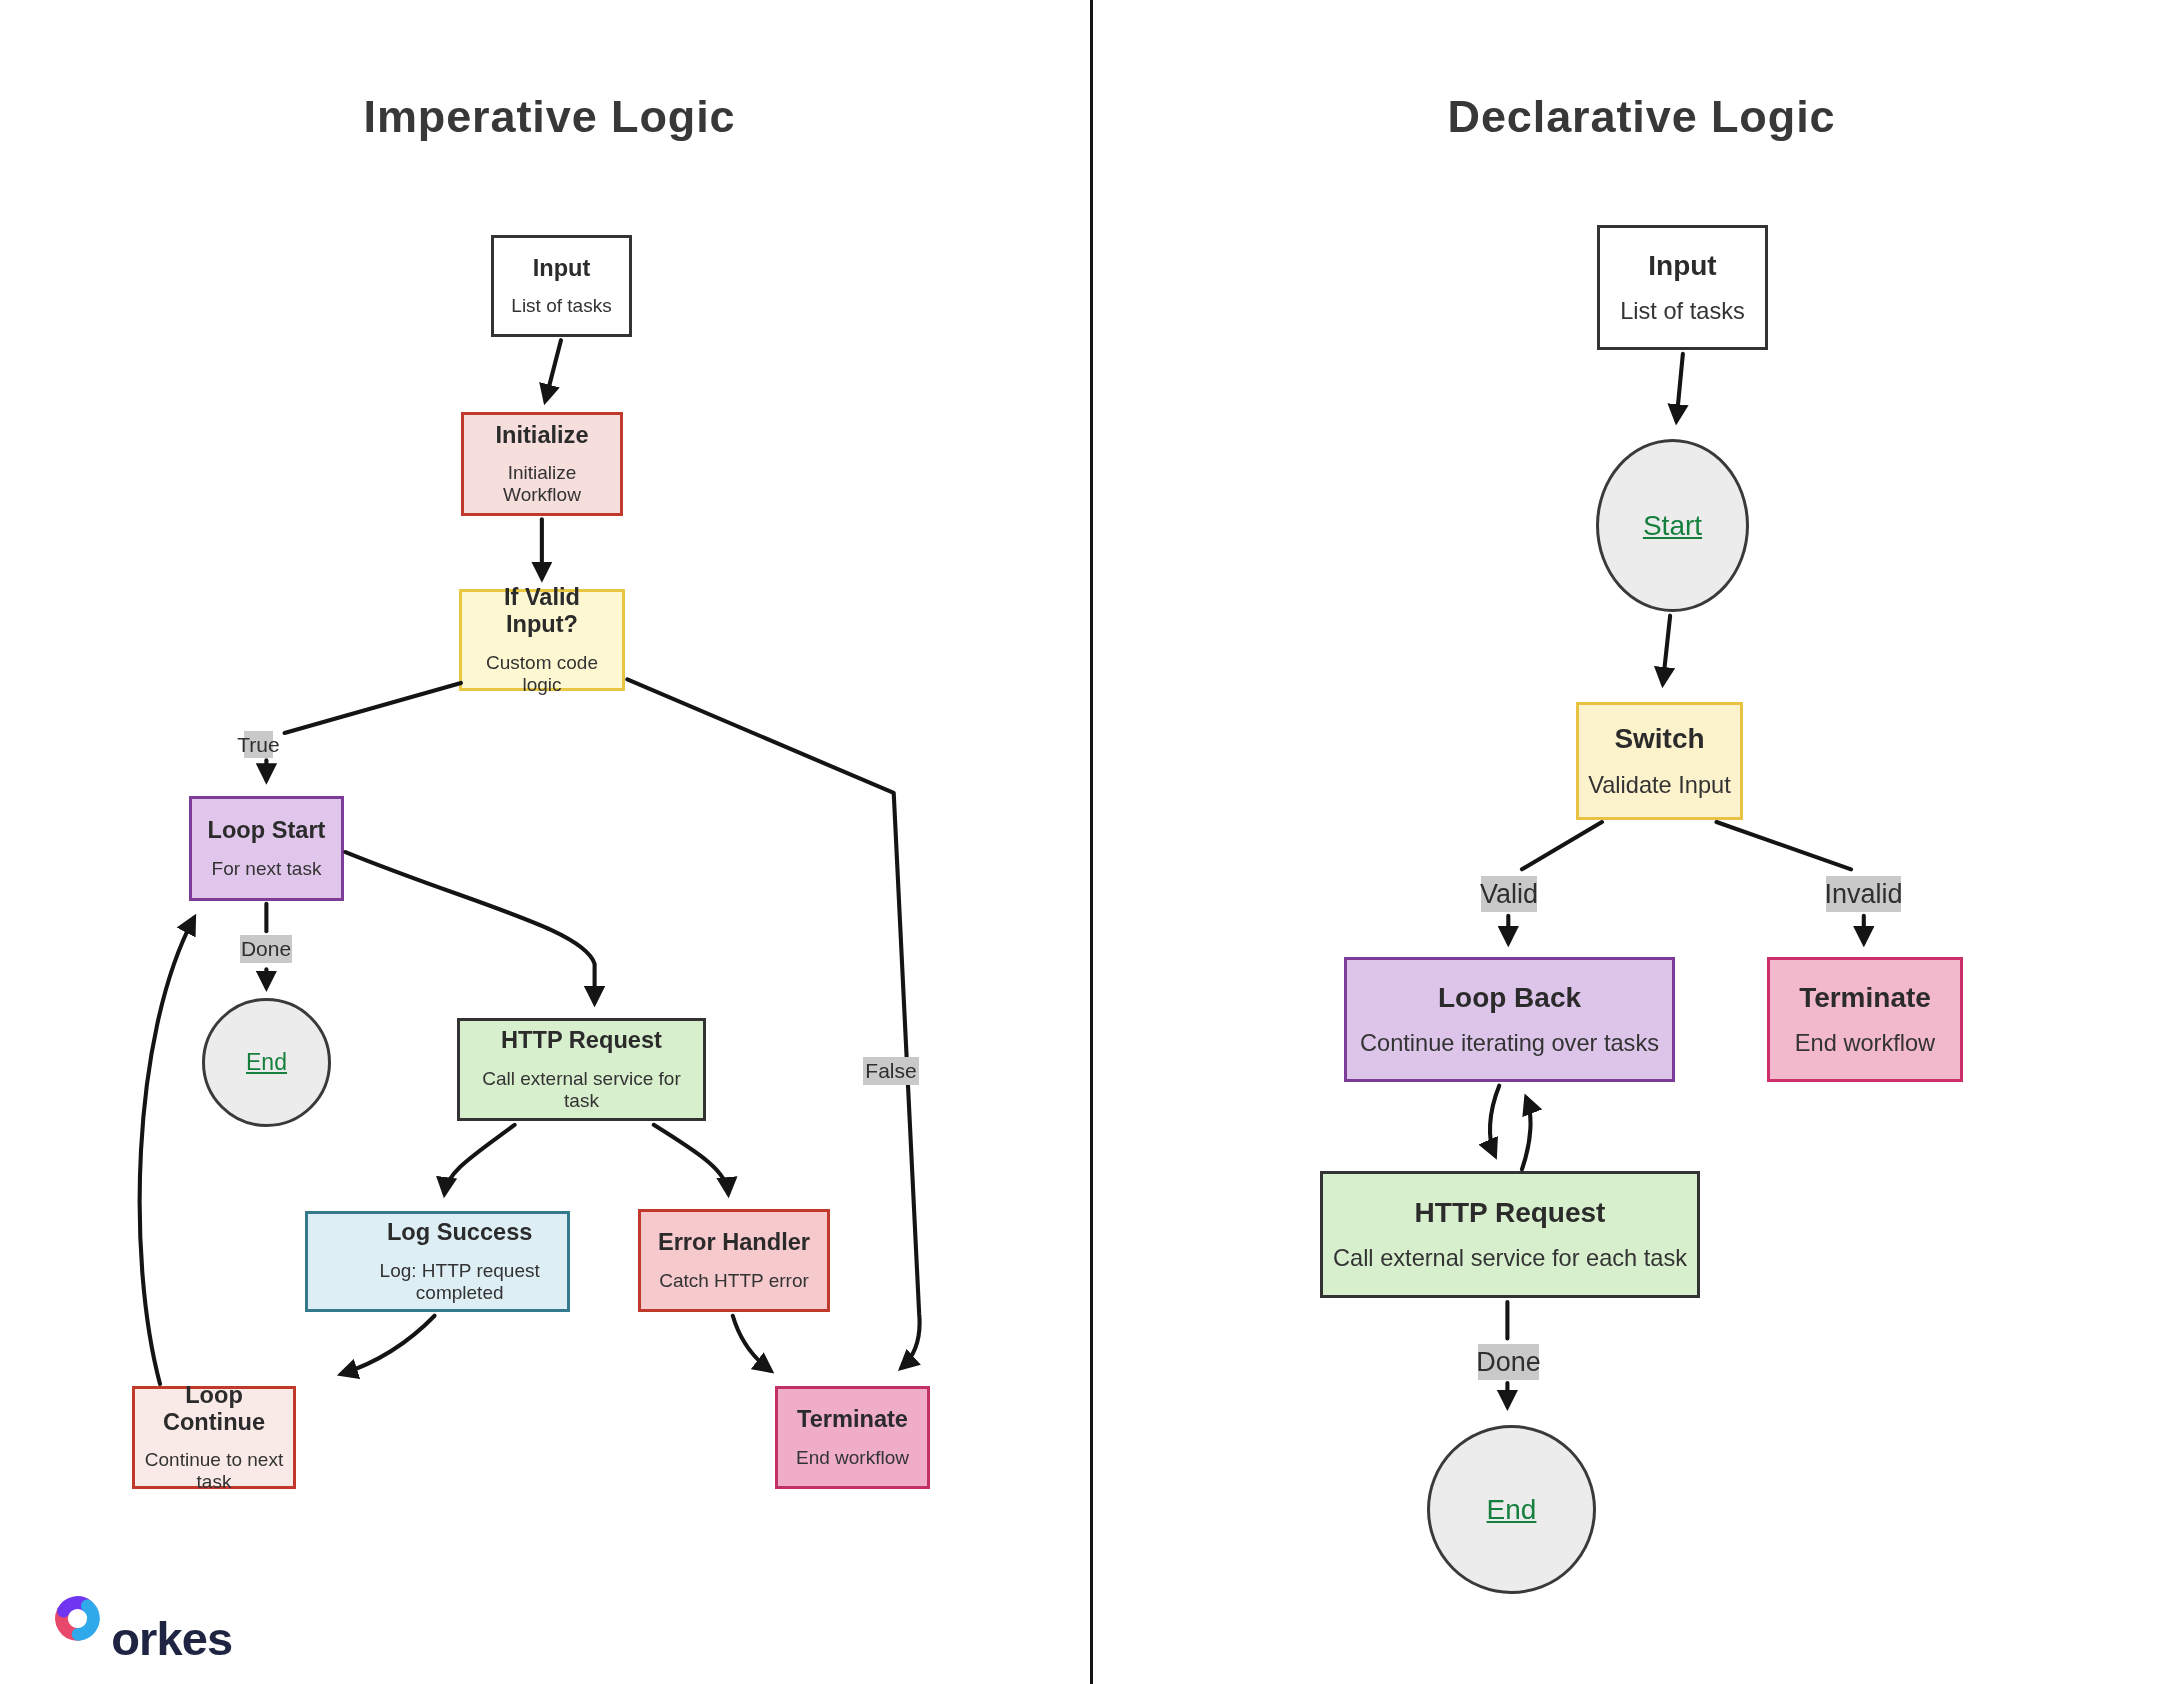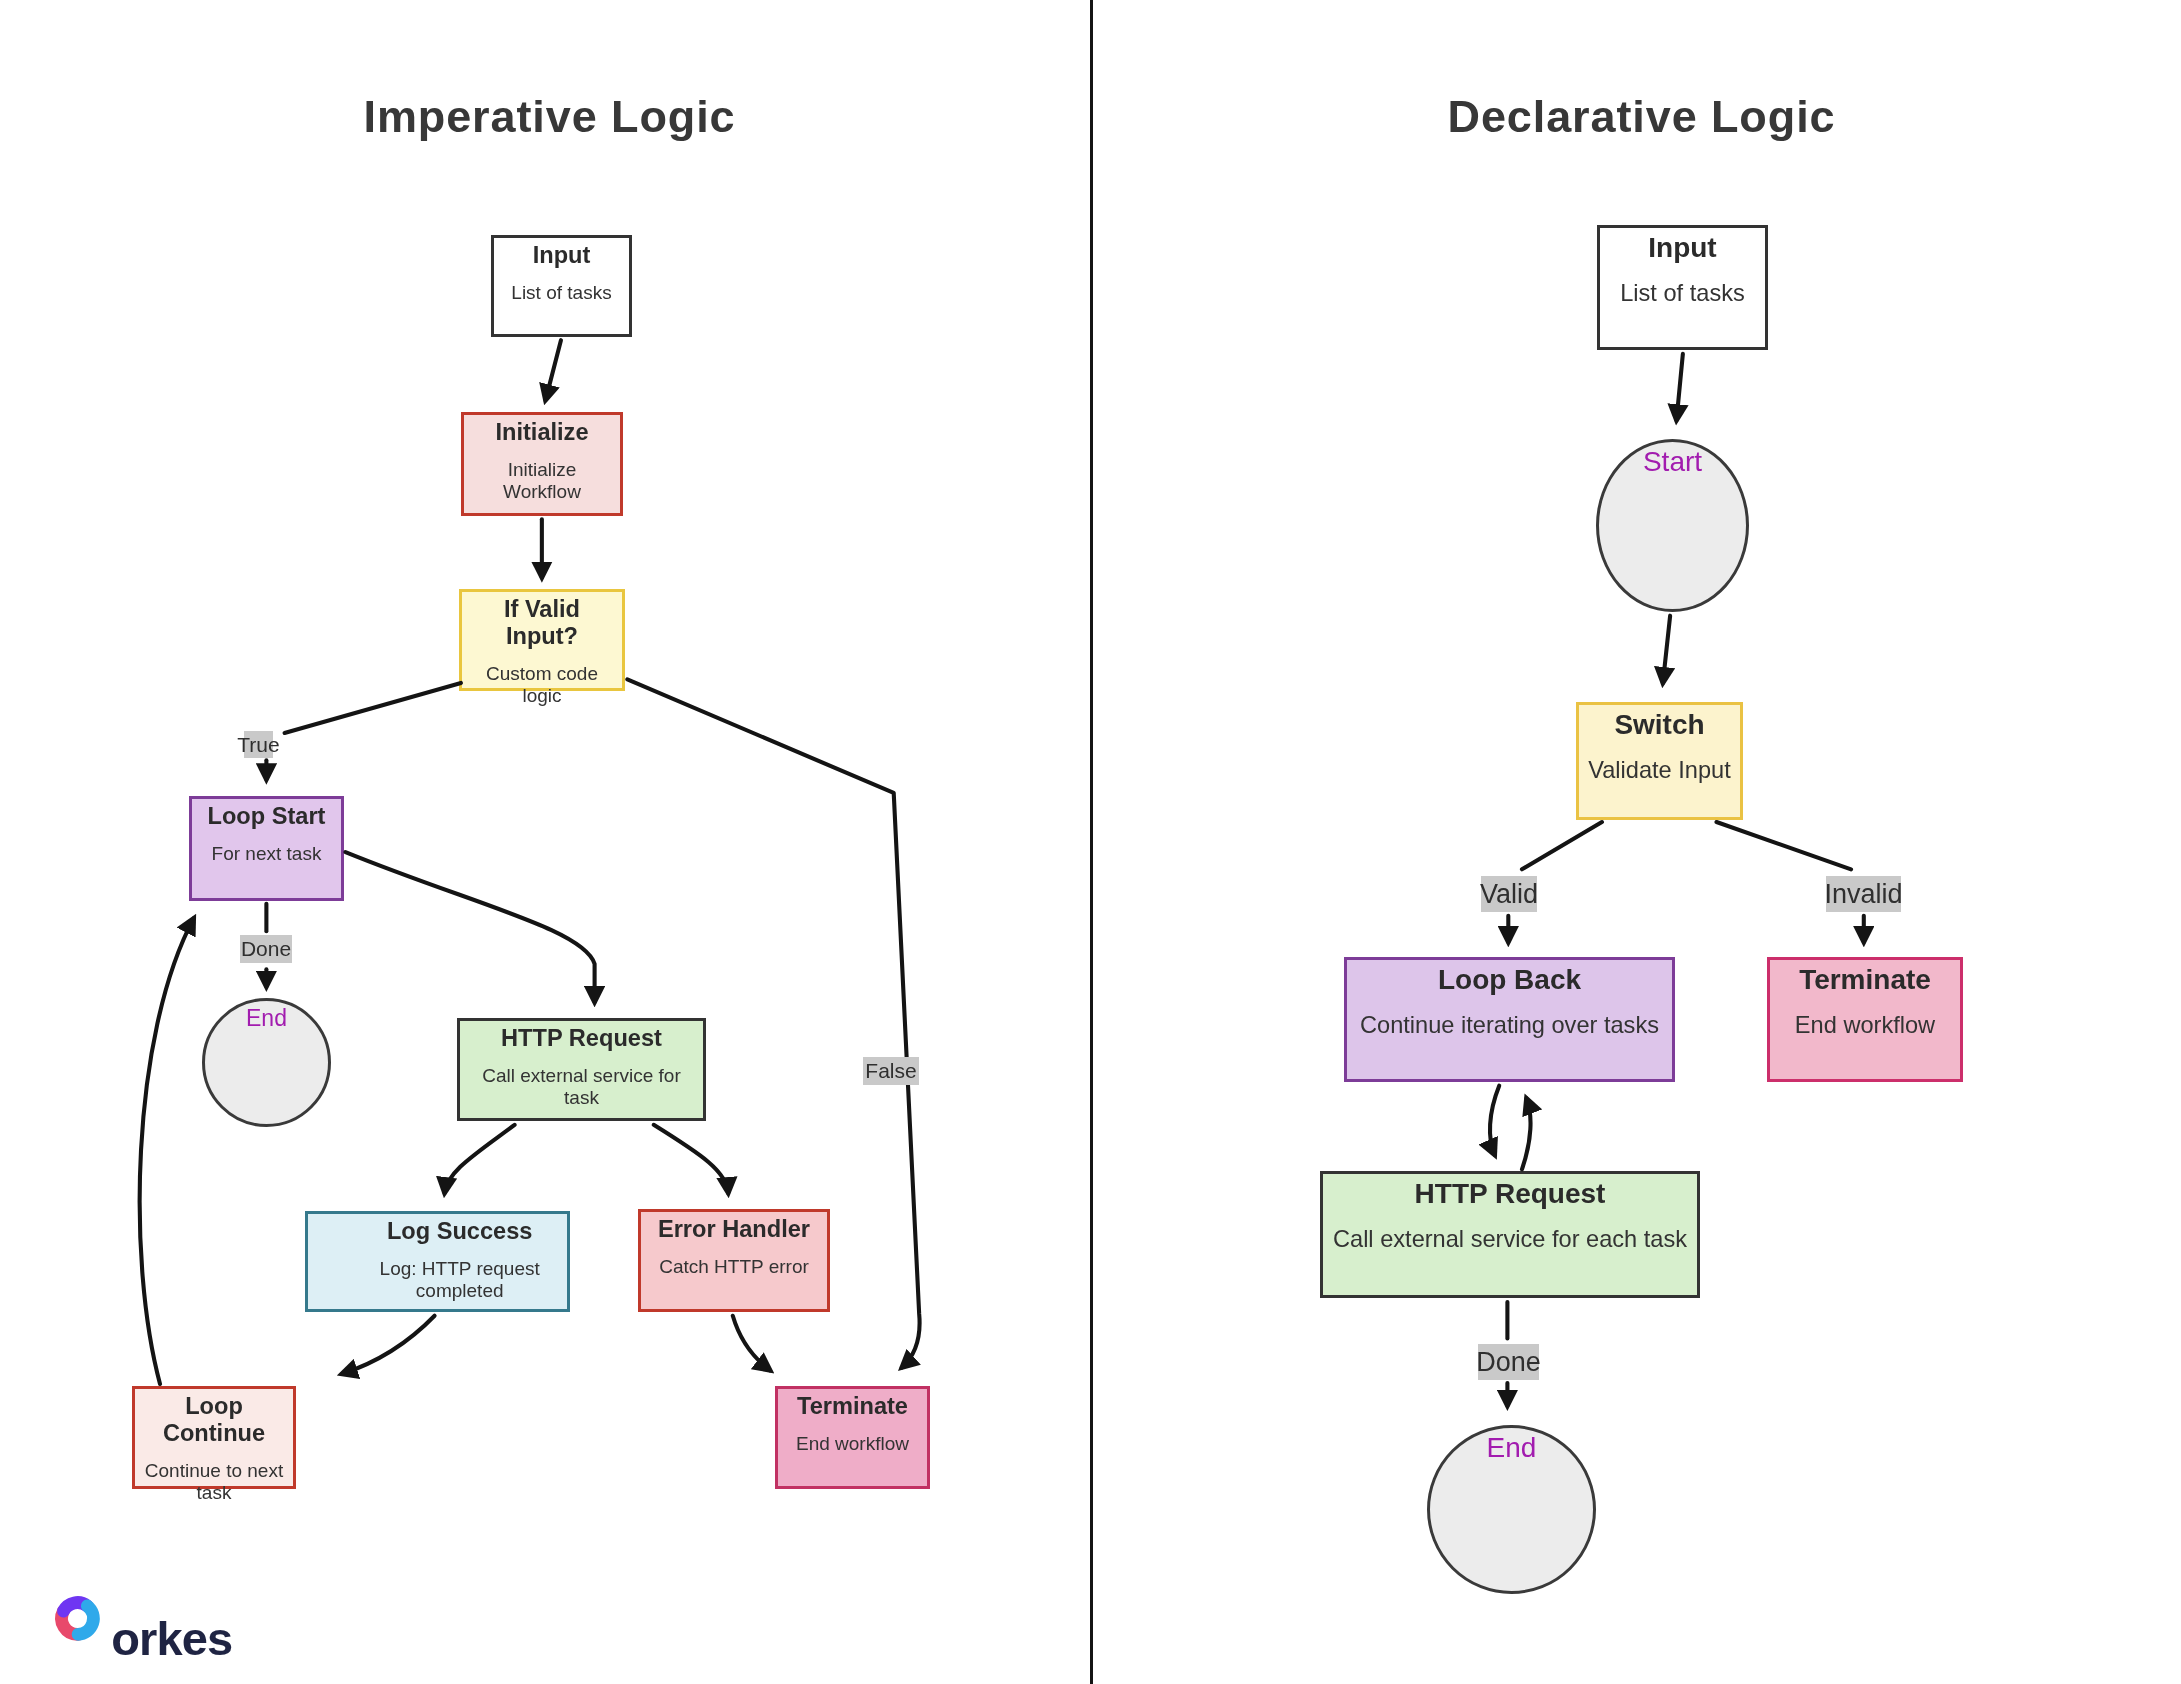--- a/index.html
+++ b/index.html
@@ -7,31 +7,31 @@
     width:2182px;height:1685px;position:relative;background:#ffffff;
     font-family:"Liberation Sans",sans-serif;overflow:hidden;
   }
   .panel-title{
     position:absolute;width:727px;text-align:center;
     font-weight:700;font-size:45px;color:#383838;letter-spacing:0.9px;
   }
   .divider{position:absolute;left:1090px;top:0;width:2.7px;height:1685px;background:#141414;}
   .node{
     position:absolute;box-sizing:border-box;border:3.6px solid #333;
-    display:flex;flex-direction:column;align-items:center;
+    display:flex;flex-direction:column;align-items:center;justify-content:center;
     text-align:center;z-index:1;background:#fff;padding:3.6px;
   }
   .node .t{font-weight:700;color:#2b2b2b;}
   .node .s{color:#333;}
   .left-node .t{font-size:23.6px;}
   .left-node .s{font-size:19px;margin-top:13.6px;}
   .right-node .t{font-size:28px;}
   .right-node .s{font-size:23.6px;margin-top:16.4px;}
   .circle{border-radius:50%;background:#ececec;border-color:#3a3a3a;}
-  .circle .t{font-weight:400;color:#a21caf;}
+  .circle .t{font-weight:400;color:#15803d;text-decoration:underline;}
   .left-node.circle .t{font-size:23px;}
   .right-node.circle .t{font-size:28px;}
   .chip{
     position:absolute;background:#c9c9c9;color:#2f2f2f;z-index:3;
     display:flex;align-items:center;justify-content:center;box-sizing:border-box;
   }
   .chip-l{font-size:21px;}
   .chip-r{font-size:27px;}
   #arrows{position:absolute;left:0;top:0;z-index:2;pointer-events:none;}
   .brand{position:absolute;left:51px;top:1575px;display:flex;align-items:center;gap:7.3px;z-index:4;}

